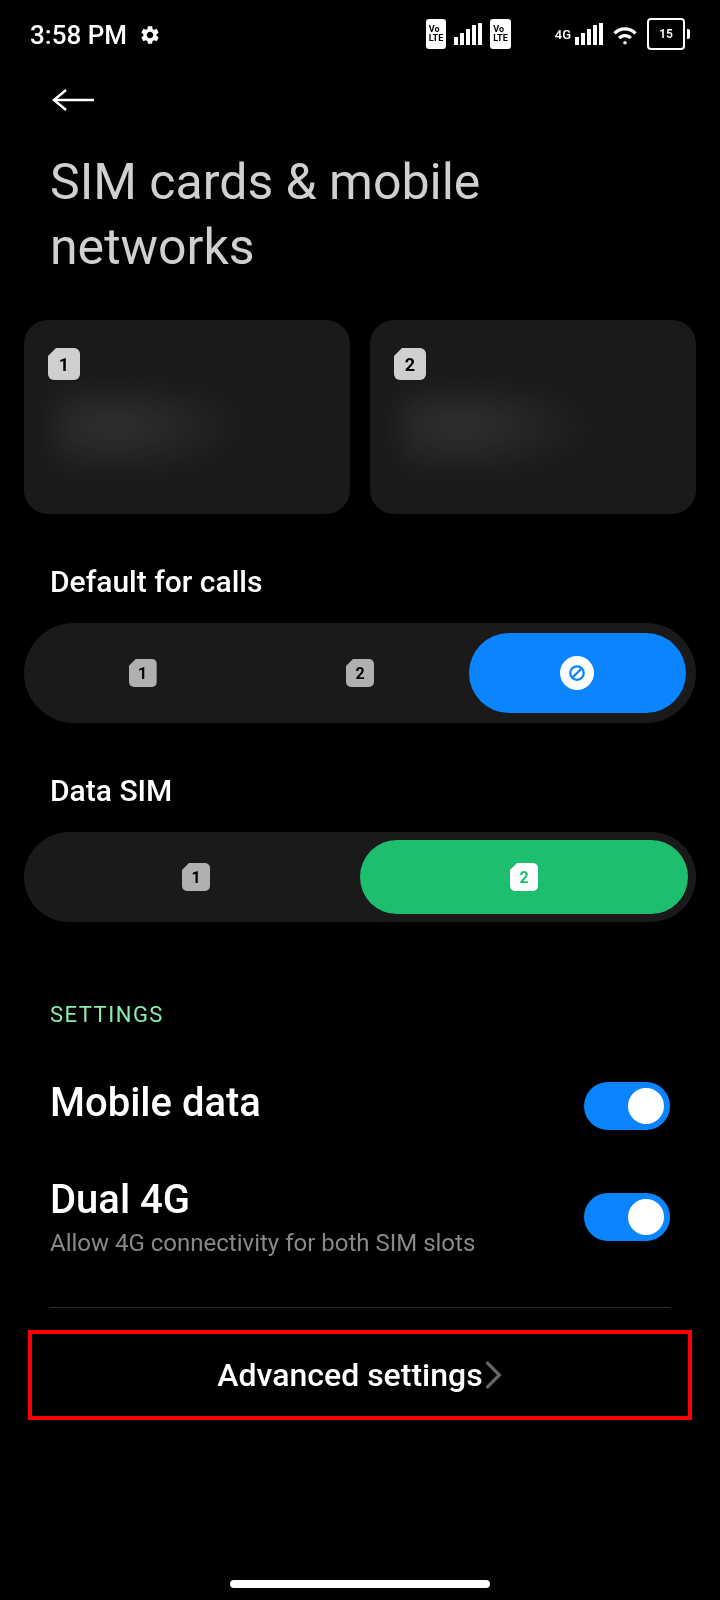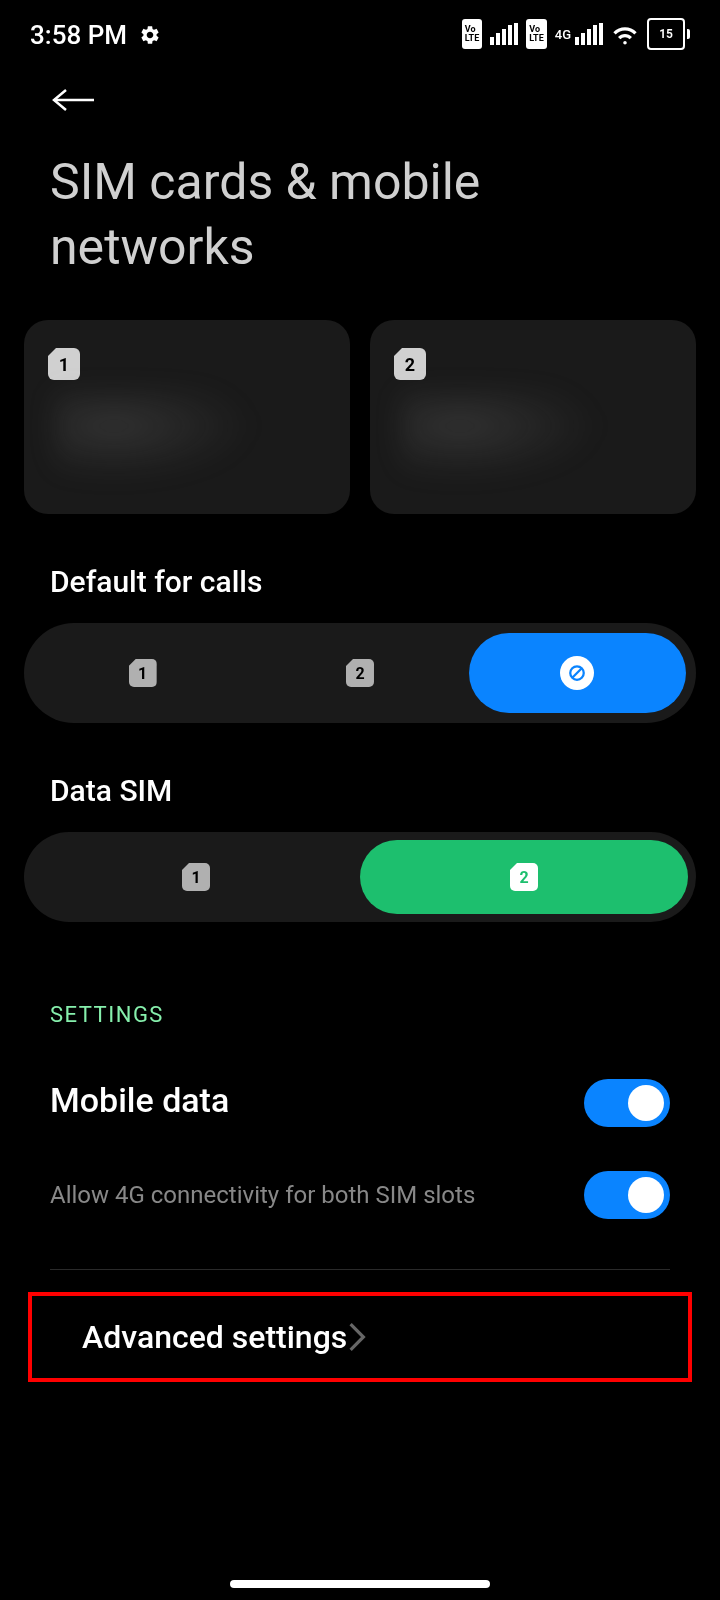--- a/index.html
+++ b/index.html
@@ -62,20 +62,21 @@
     }
     .bar:nth-child(1) { height: 8px; }
     .bar:nth-child(2) { height: 12px; }
     .bar:nth-child(3) { height: 16px; }
     .bar:nth-child(4) { height: 20px; }
     .bar:nth-child(5) { height: 22px; }
     .signal-label {
       font-size: 13px;
       font-weight: 500;
       margin-right: -4px;
+      margin-left: 36px;
     }
     .wifi-icon {
       width: 28px;
       height: 22px;
     }
     .battery {
       display: flex;
       align-items: center;
       gap: 2px;
     }
@@ -255,21 +256,21 @@
     .settings-row {
       display: flex;
       align-items: center;
       justify-content: space-between;
       padding: 22px 50px;
     }
     .settings-row-content {
       flex: 1;
     }
     .settings-title {
-      font-size: 34px;
+      font-size: 40px;
       font-weight: 500;
       color: #ffffff;
       margin-bottom: 6px;
     }
     .settings-subtitle {
       font-size: 24px;
       color: #888888;
     }
     .toggle {
       width: 86px;
@@ -288,21 +289,21 @@
       top: 6px;
     }
     .divider {
       height: 1px;
       background: #2a2a2a;
       margin: 28px 50px 22px 50px;
     }
     .advanced-row {
       display: flex;
       align-items: center;
-      justify-content: flex-start;
+      justify-content: center;
       padding: 22px 50px;
       margin: 0 28px 0 28px;
       border: 4px solid #ff0000;
     }
     .advanced-title {
       font-size: 32px;
       font-weight: 500;
       color: #ffffff;
     }
     .chevron-right {
@@ -417,20 +418,21 @@
   <div class="settings-row-content">
     <div class="settings-title">Mobile data</div>
   </div>
   <div class="toggle">
     <div class="toggle-knob"></div>
   </div>
 </div>
 
 <div class="settings-row">
   <div class="settings-row-content">
+    <div class="settings-title">Dual 4G</div>
     <div class="settings-subtitle">Allow 4G connectivity for both SIM slots</div>
   </div>
   <div class="toggle">
     <div class="toggle-knob"></div>
   </div>
 </div>
 
 <div class="divider"></div>
 
 <div class="advanced-row">

